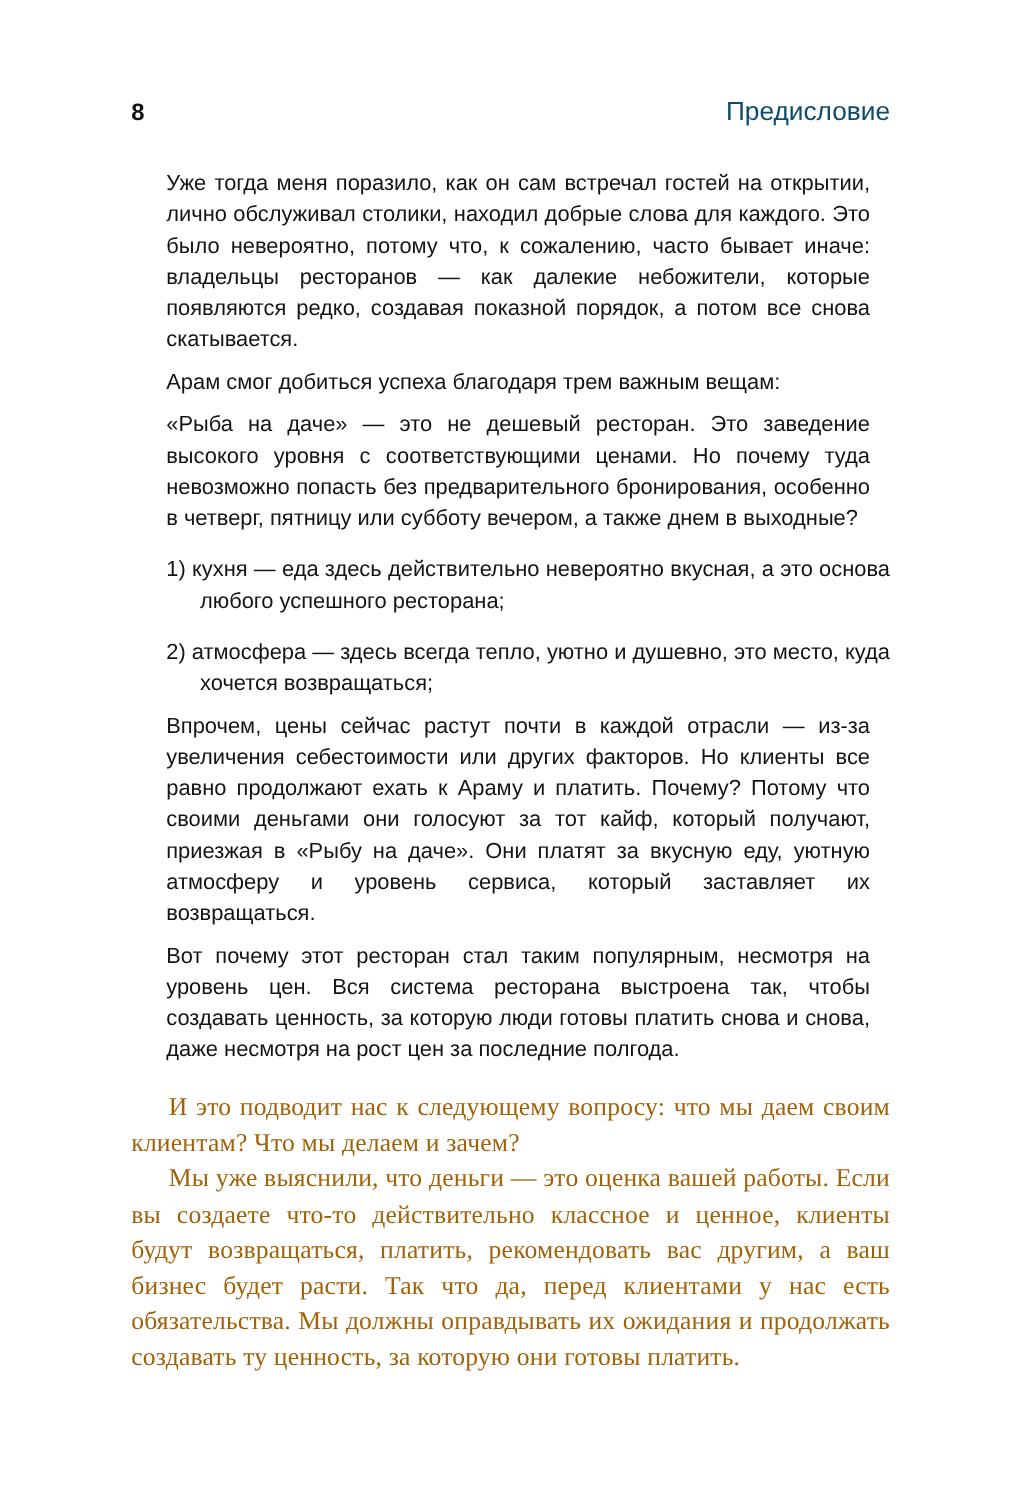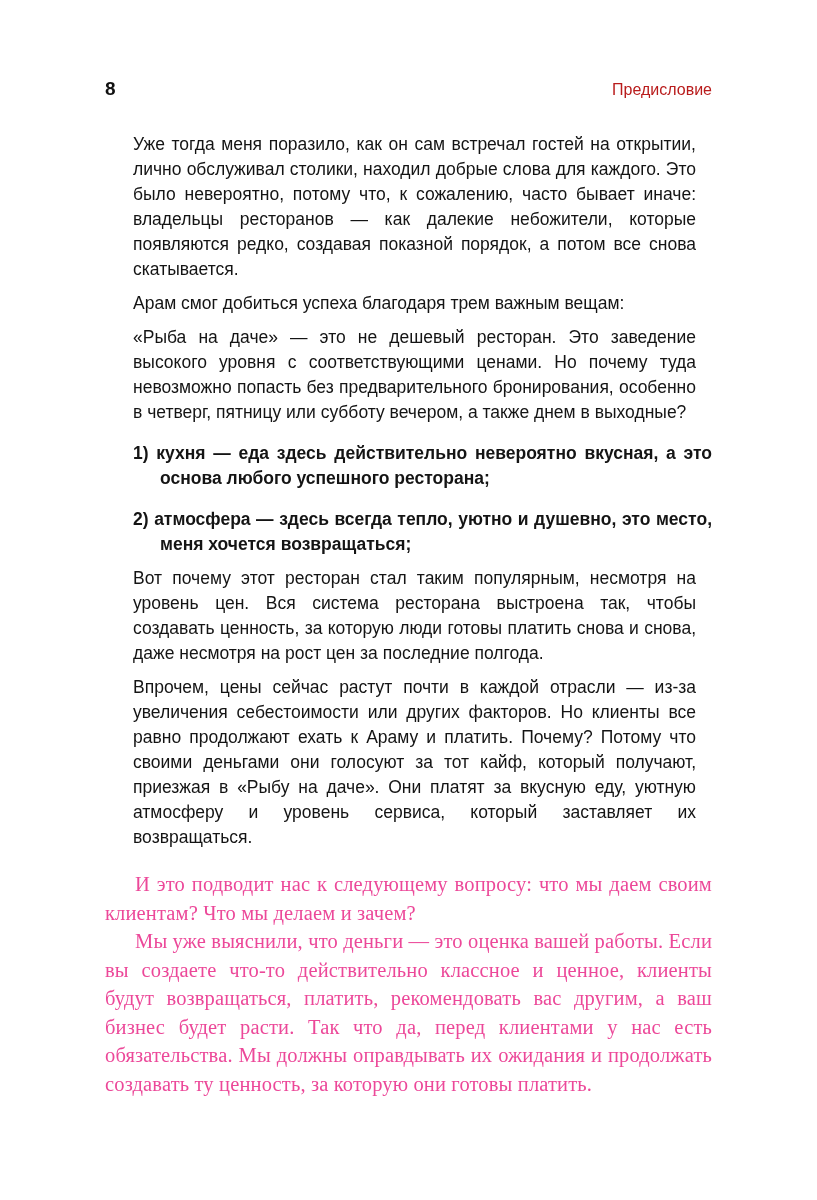--- a/index.html
+++ b/index.html
@@ -27,53 +27,52 @@
   }
   .page-number {
     font-family: "Liberation Sans", sans-serif;
     font-weight: 700;
     font-size: 19px;
     color: #111;
   }
   .header-title {
     font-family: "Liberation Sans", sans-serif;
     font-weight: 400;
-    font-size: 16px;
-    color: #b91c1c;
+    font-size: 21px;
+    color: #0c4a6e;
   }
   
   .intro-block {
     margin-left: 28px;
     font-family: "Liberation Sans", sans-serif;
     font-size: 17.5px;
     line-height: 25px;
     text-align: justify;
     color: #141414;
   }
   .intro-block p {
     margin: 0 16px 9px 0;
   }
   .intro-block .list-item {
     margin: 16px 0 9px 0;
     padding-left: 27px;
     text-indent: -27px;
-    font-weight: bold;
   }
   .intro-block .list-item .num {
     display: inline;
   }
   
   .main-block {
     margin-top: 20px;
     font-family: "Liberation Serif", serif;
     font-size: 20.5px;
     line-height: 28.5px;
     text-align: justify;
     letter-spacing: 0.15px;
-    color: #ec4899;
+    color: #a16207;
   }
   .main-block p {
     margin: 0;
     text-indent: 30px;
   }
 </style>
 </head>
 <body>
 
 <div class="page">
@@ -82,24 +81,24 @@
     <span class="page-number">8</span>
     <span class="header-title">Предисловие</span>
   </div>
 
   <div class="intro-block">
     <p>Уже тогда меня поразило, как он сам встречал гостей на открытии, лично обслуживал столики, находил добрые слова для каждого. Это было невероятно, потому что, к сожалению, часто бывает иначе: владельцы ресторанов — как далекие небожители, которые появляются редко, создавая показной порядок, а потом все снова скатывается.</p>
     <p>Арам смог добиться успеха благодаря трем важным вещам:</p>
     <p>«Рыба на даче» — это не дешевый ресторан. Это заведение высокого уровня с соответствующими ценами. Но почему туда невозможно попасть без предварительного бронирования, особенно в четверг, пятницу или субботу вечером, а также днем в выходные?</p>
 
     <p class="list-item"><span class="num">1)</span>&nbsp;<span>кухня — еда здесь действительно невероятно вкусная, а это основа любого успешного ресторана;</span></p>
-    <p class="list-item"><span class="num">2)</span>&nbsp;<span>атмосфера — здесь всегда тепло, уютно и душевно, это место, меня хочется возвращаться;</span></p>
+    <p class="list-item"><span class="num">2)</span>&nbsp;<span>атмосфера — здесь всегда тепло, уютно и душевно, это место, куда хочется возвращаться;</span></p>
 
+    <p>Впрочем, цены сейчас растут почти в каждой отрасли — из-за увеличения себестоимости или других факторов. Но клиенты все равно продолжают ехать к Араму и платить. Почему? Потому что своими деньгами они голосуют за тот кайф, который получают, приезжая в «Рыбу на даче». Они платят за вкусную еду, уютную атмосферу и уровень сервиса, который заставляет их возвращаться.</p>
     <p>Вот почему этот ресторан стал таким популярным, несмотря на уровень цен. Вся система ресторана выстроена так, чтобы создавать ценность, за которую люди готовы платить снова и снова, даже несмотря на рост цен за последние полгода.</p>
-    <p>Впрочем, цены сейчас растут почти в каждой отрасли — из-за увеличения себестоимости или других факторов. Но клиенты все равно продолжают ехать к Араму и платить. Почему? Потому что своими деньгами они голосуют за тот кайф, который получают, приезжая в «Рыбу на даче». Они платят за вкусную еду, уютную атмосферу и уровень сервиса, который заставляет их возвращаться.</p>
   </div>
 
   <div class="main-block">
     <p>И это подводит нас к следующему вопросу: что мы даем своим клиентам? Что мы делаем и зачем?</p>
     <p>Мы уже выяснили, что деньги — это оценка вашей работы. Если вы создаете что-то действительно классное и ценное, клиенты будут возвращаться, платить, рекомендовать вас другим, а ваш бизнес будет расти. Так что да, перед клиентами у нас есть обязательства. Мы должны оправдывать их ожидания и продолжать создавать ту ценность, за которую они готовы платить.</p>
   </div>
 
 </div>
 
 </body></html>

